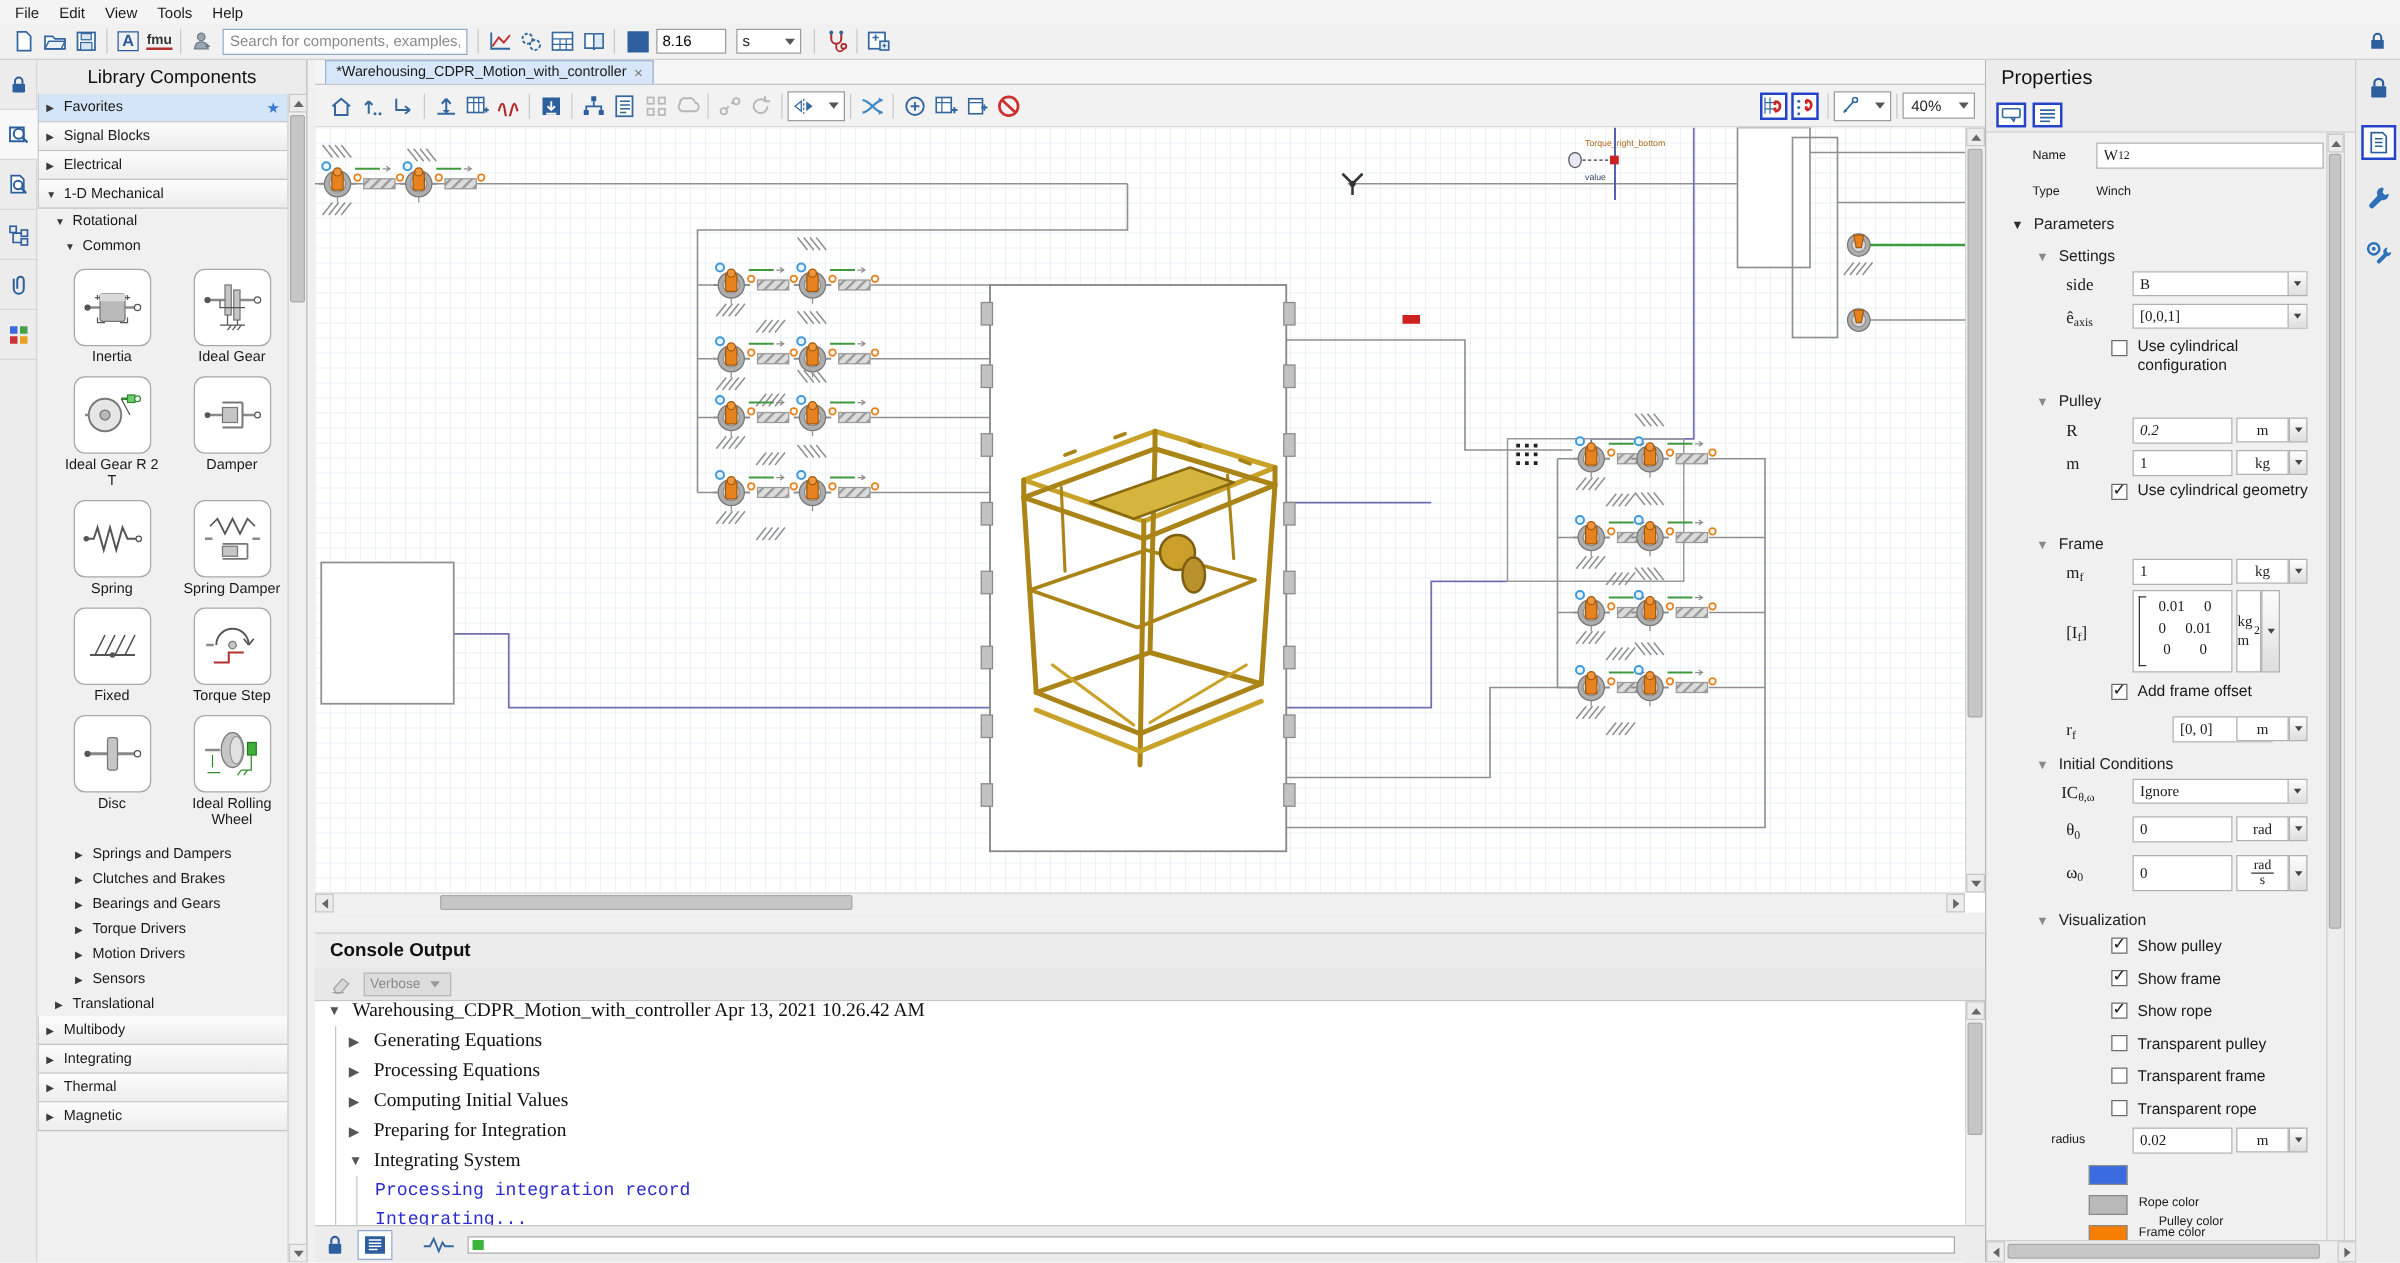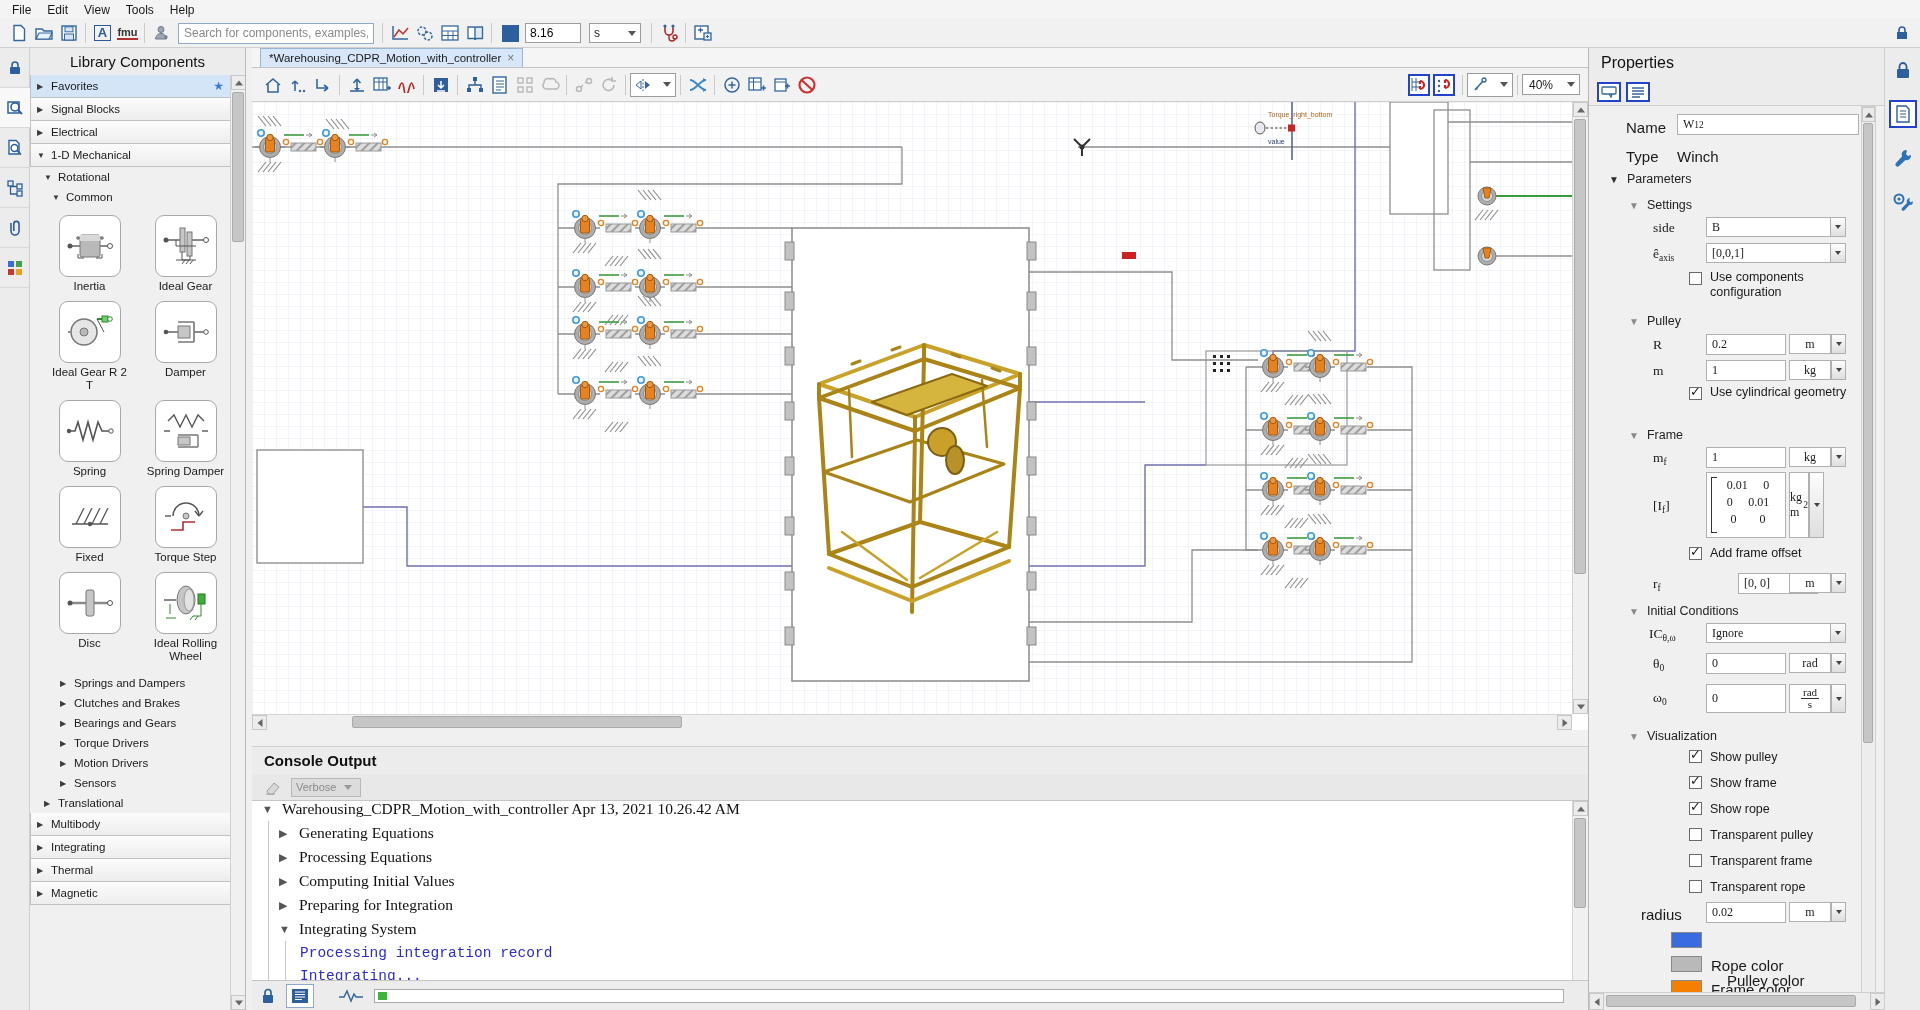--- a/index.html
+++ b/index.html
@@ -71,21 +71,21 @@
 .statusbar{position:absolute;left:0;top:932px;width:1336px;height:30px;background:#ececec;border-top:1px solid #c6c6c6;display:flex;align-items:center;padding-left:8px;gap:10px;}
 .status-docbox{width:28px;height:24px;border:1px solid #8fa9c6;background:#fff;display:flex;align-items:center;justify-content:center;}
 .progress{height:14px;background:#fff;border:1px solid #aaa;flex:1;margin-right:24px;position:relative;}
 .progress-fill{position:absolute;left:3px;top:2px;bottom:2px;width:9px;background:#3bb53b;}
 
 .props{position:absolute;left:1588px;top:48px;width:296px;bottom:0;background:#f0f0f0;border-left:1px solid #b8b8b8;}
 .props-title{height:30px;display:flex;align-items:center;padding-left:12px;font-size:16px;color:#111;background:#ececec;}
 .props-icons{height:28px;display:flex;align-items:center;padding-left:8px;gap:5px;border-bottom:1px solid #cfcfcf;background:#ececec;}
 .pi-btn{width:24px;height:20px;border:2px solid #2343c8;background:#fff;display:flex;align-items:center;justify-content:center;}
 .props-form{position:absolute;left:0;top:58px;width:296px;height:886px;overflow:hidden;}
-.pf{position:absolute;font-size:15px;}
+.pf{position:absolute;font-size:10px;}
 .plabel{font-family:"Liberation Serif",serif;font-size:13.5px;}
 .psub{font-size:9.5px;vertical-align:-3px;font-family:"Liberation Serif",serif;}
 .psup{font-size:9.5px;vertical-align:5px;font-family:"Liberation Serif",serif;}
 .pinput{position:absolute;background:#fff;border:1px solid #b0b0b0;height:21px;font-size:12px;padding:0 5px;display:flex;align-items:center;font-family:"Liberation Serif",serif;}
 .pselect{position:absolute;background:#fff;border:1px solid #b0b0b0;height:20px;display:flex;align-items:center;font-size:12px;padding-left:5px;font-family:"Liberation Serif",serif;}
 .ddbtn{margin-left:auto;width:15px;align-self:stretch;background:linear-gradient(#fdfdfd,#dedede);border-left:1px solid #b0b0b0;display:flex;align-items:center;justify-content:center;}
 .ddbtn::after{content:"";width:0;height:0;border-left:3.5px solid transparent;border-right:3.5px solid transparent;border-top:4.5px solid #444;}
 .unitbox{position:absolute;height:20px;display:flex;}
 .unitval{background:#fff;border:1px solid #b0b0b0;display:flex;align-items:center;justify-content:center;font-size:12px;flex:1;font-family:"Liberation Serif",serif;}
 .cb{position:absolute;width:13px;height:13px;background:#fff;border:1px solid #6a6a6a;}
@@ -996,25 +996,25 @@
           <span class="ddbtn"></span>
         </div>
 
       <div class="pf plabel" style="left:64px;top:140px;"><span>ê</span><span class="psub">axis</span></div>
       <div class="pselect" style="left:117px;top:137px;width:140px;">
           <span>[0,0,1]</span>
           <span class="ddbtn"></span>
         </div>
 
       <div class="cb" style="left:100px;top:166px;"></div>
-      <div class="cblabel" style="left:121px;top:164px;">Use components configuration</div>
+      <div class="cblabel" style="left:121px;top:164px;">Use cylindrical configuration</div>
 
       <div class="sechdr" style="left:40px;top:208px;"><span class="tri-sub">▼</span><span>Pulley</span></div>
       <div class="pf plabel" style="left:64px;top:231px;">R</div>
-      <div class="pinput" style="left:117px;top:228px;width:80px;">0.2</div>
+      <div class="pinput" style="left:117px;top:228px;width:80px;font-style:italic;">0.2</div>
       <div class="unitbox" style="left:200px;top:228px;width:57px;">
           <span class="unitval">m</span>
           <span class="ddbtn" style="border:1px solid #b0b0b0;"></span>
         </div>
       <div class="pf plabel" style="left:64px;top:257px;">m</div>
       <div class="pinput" style="left:117px;top:254px;width:80px;">1</div>
       <div class="unitbox" style="left:200px;top:254px;width:57px;">
           <span class="unitval">kg</span>
           <span class="ddbtn" style="border:1px solid #b0b0b0;"></span>
         </div>

